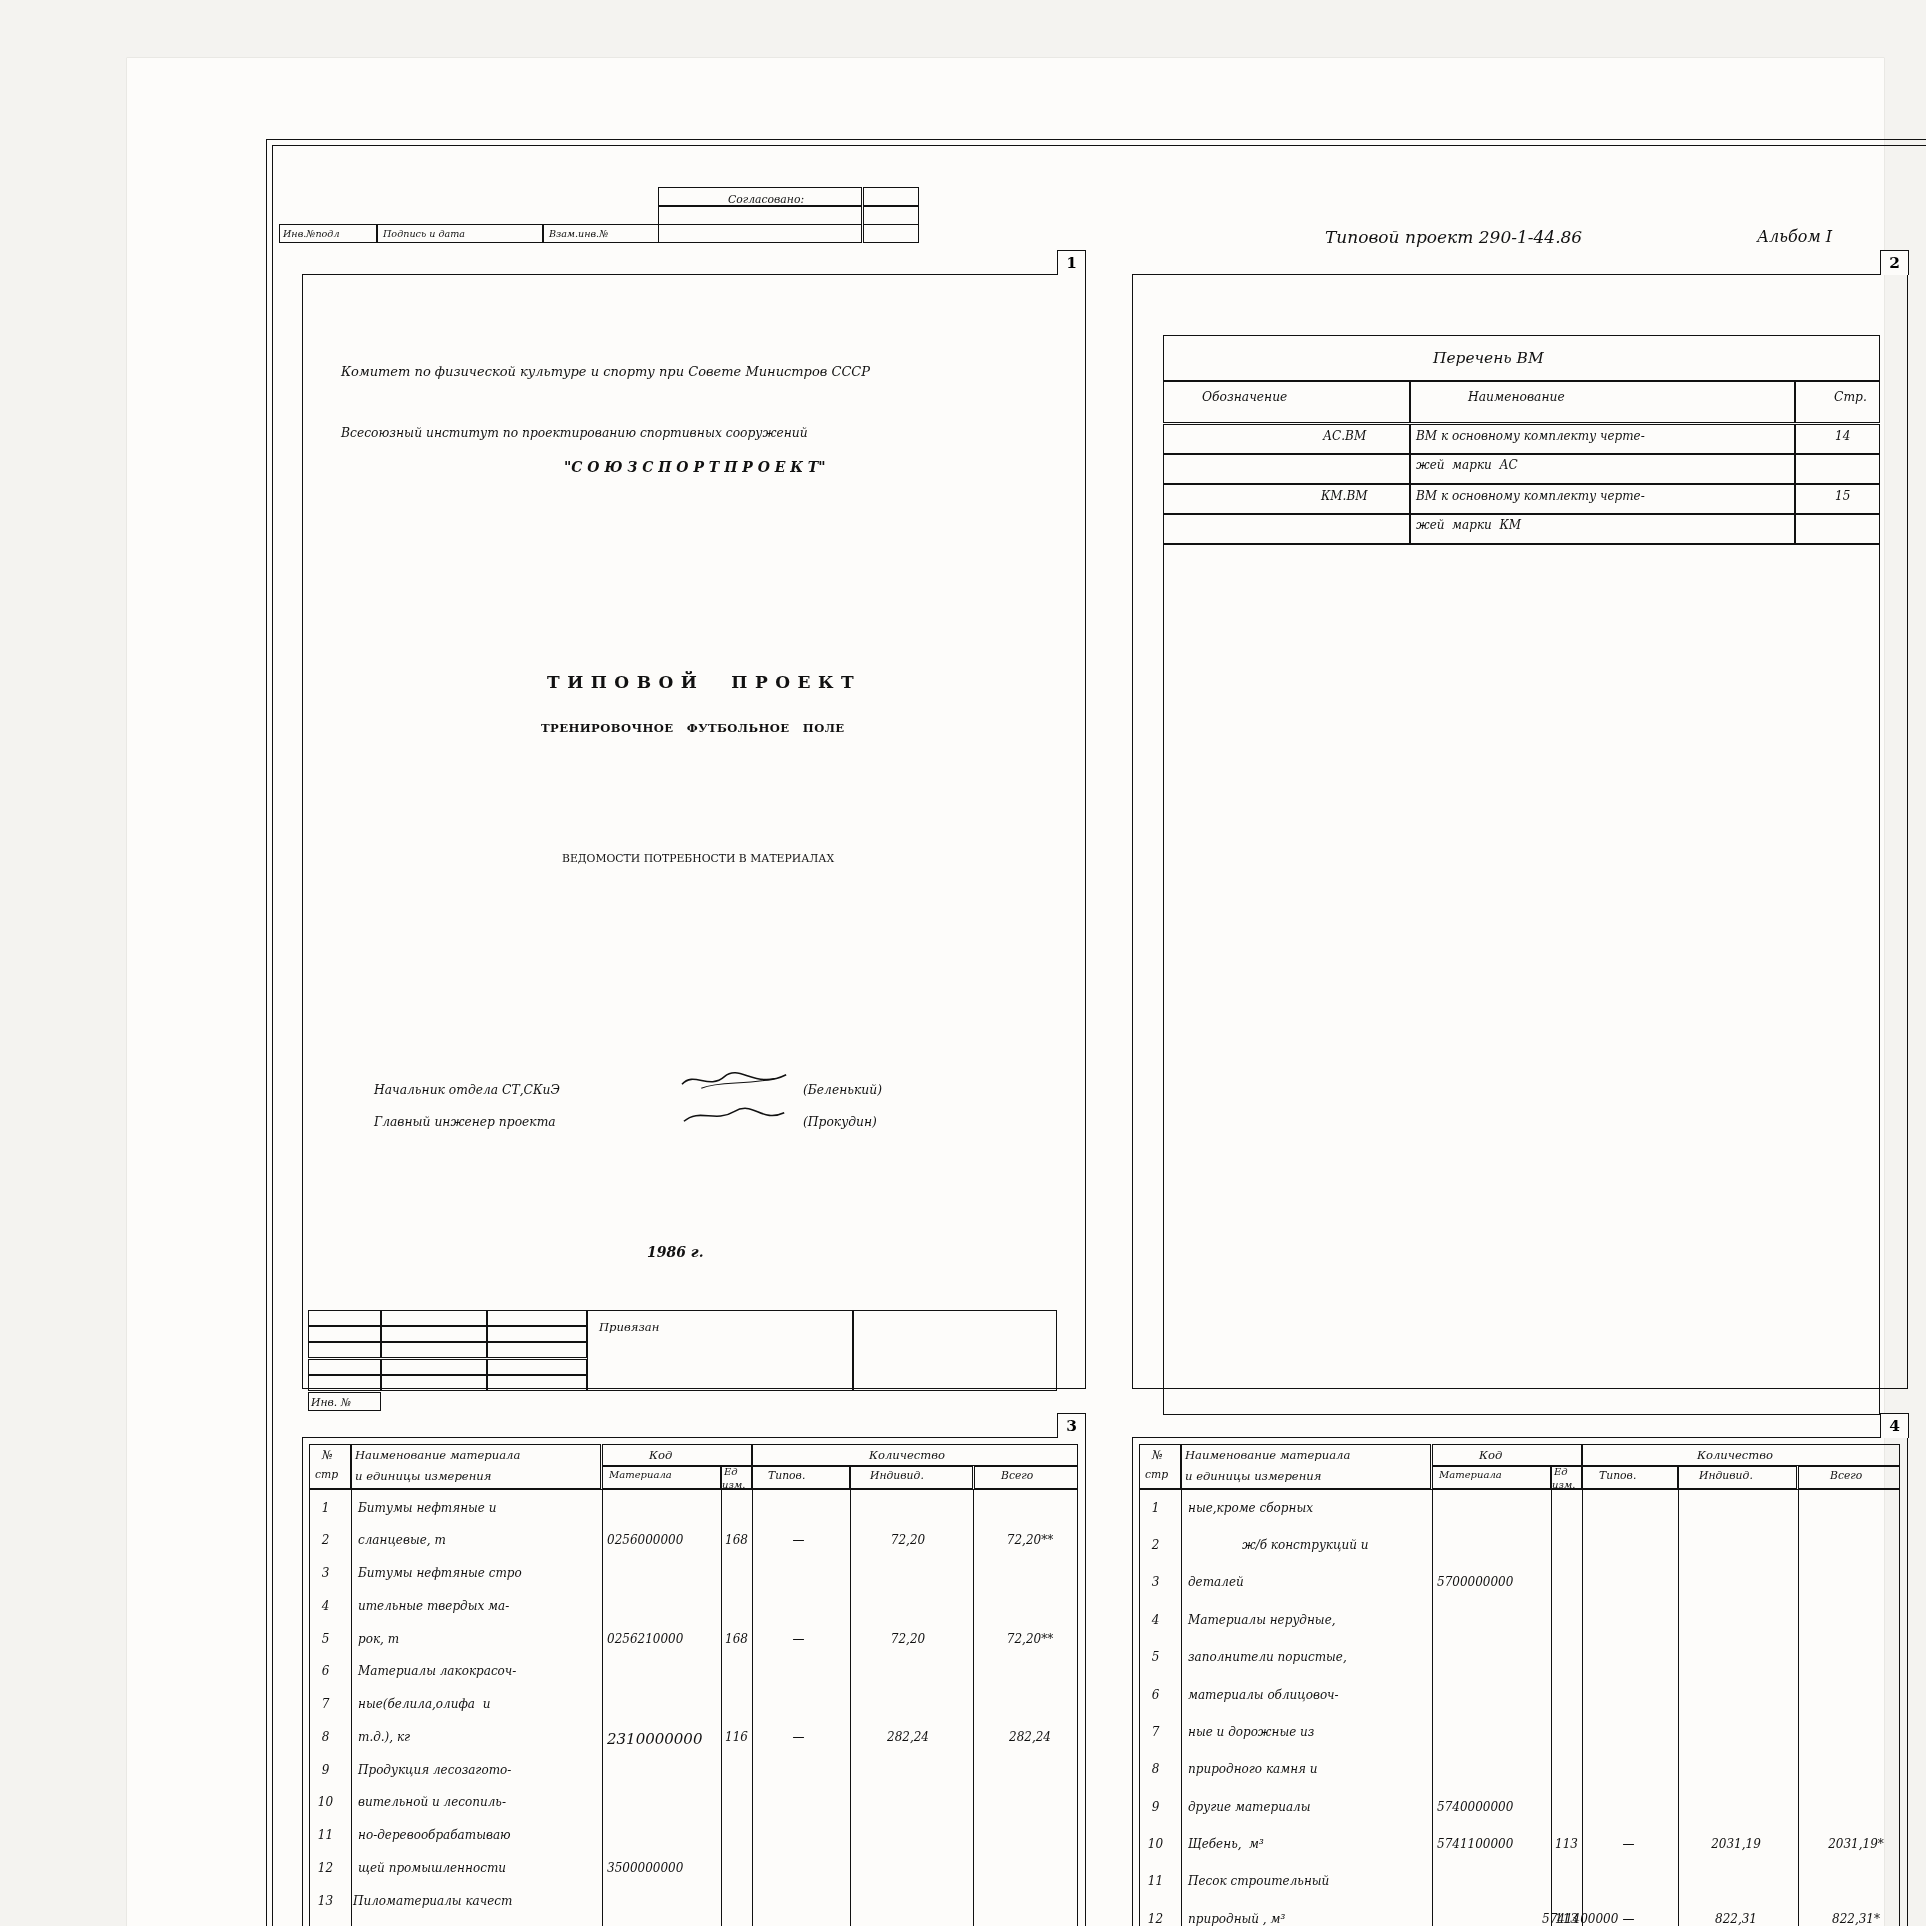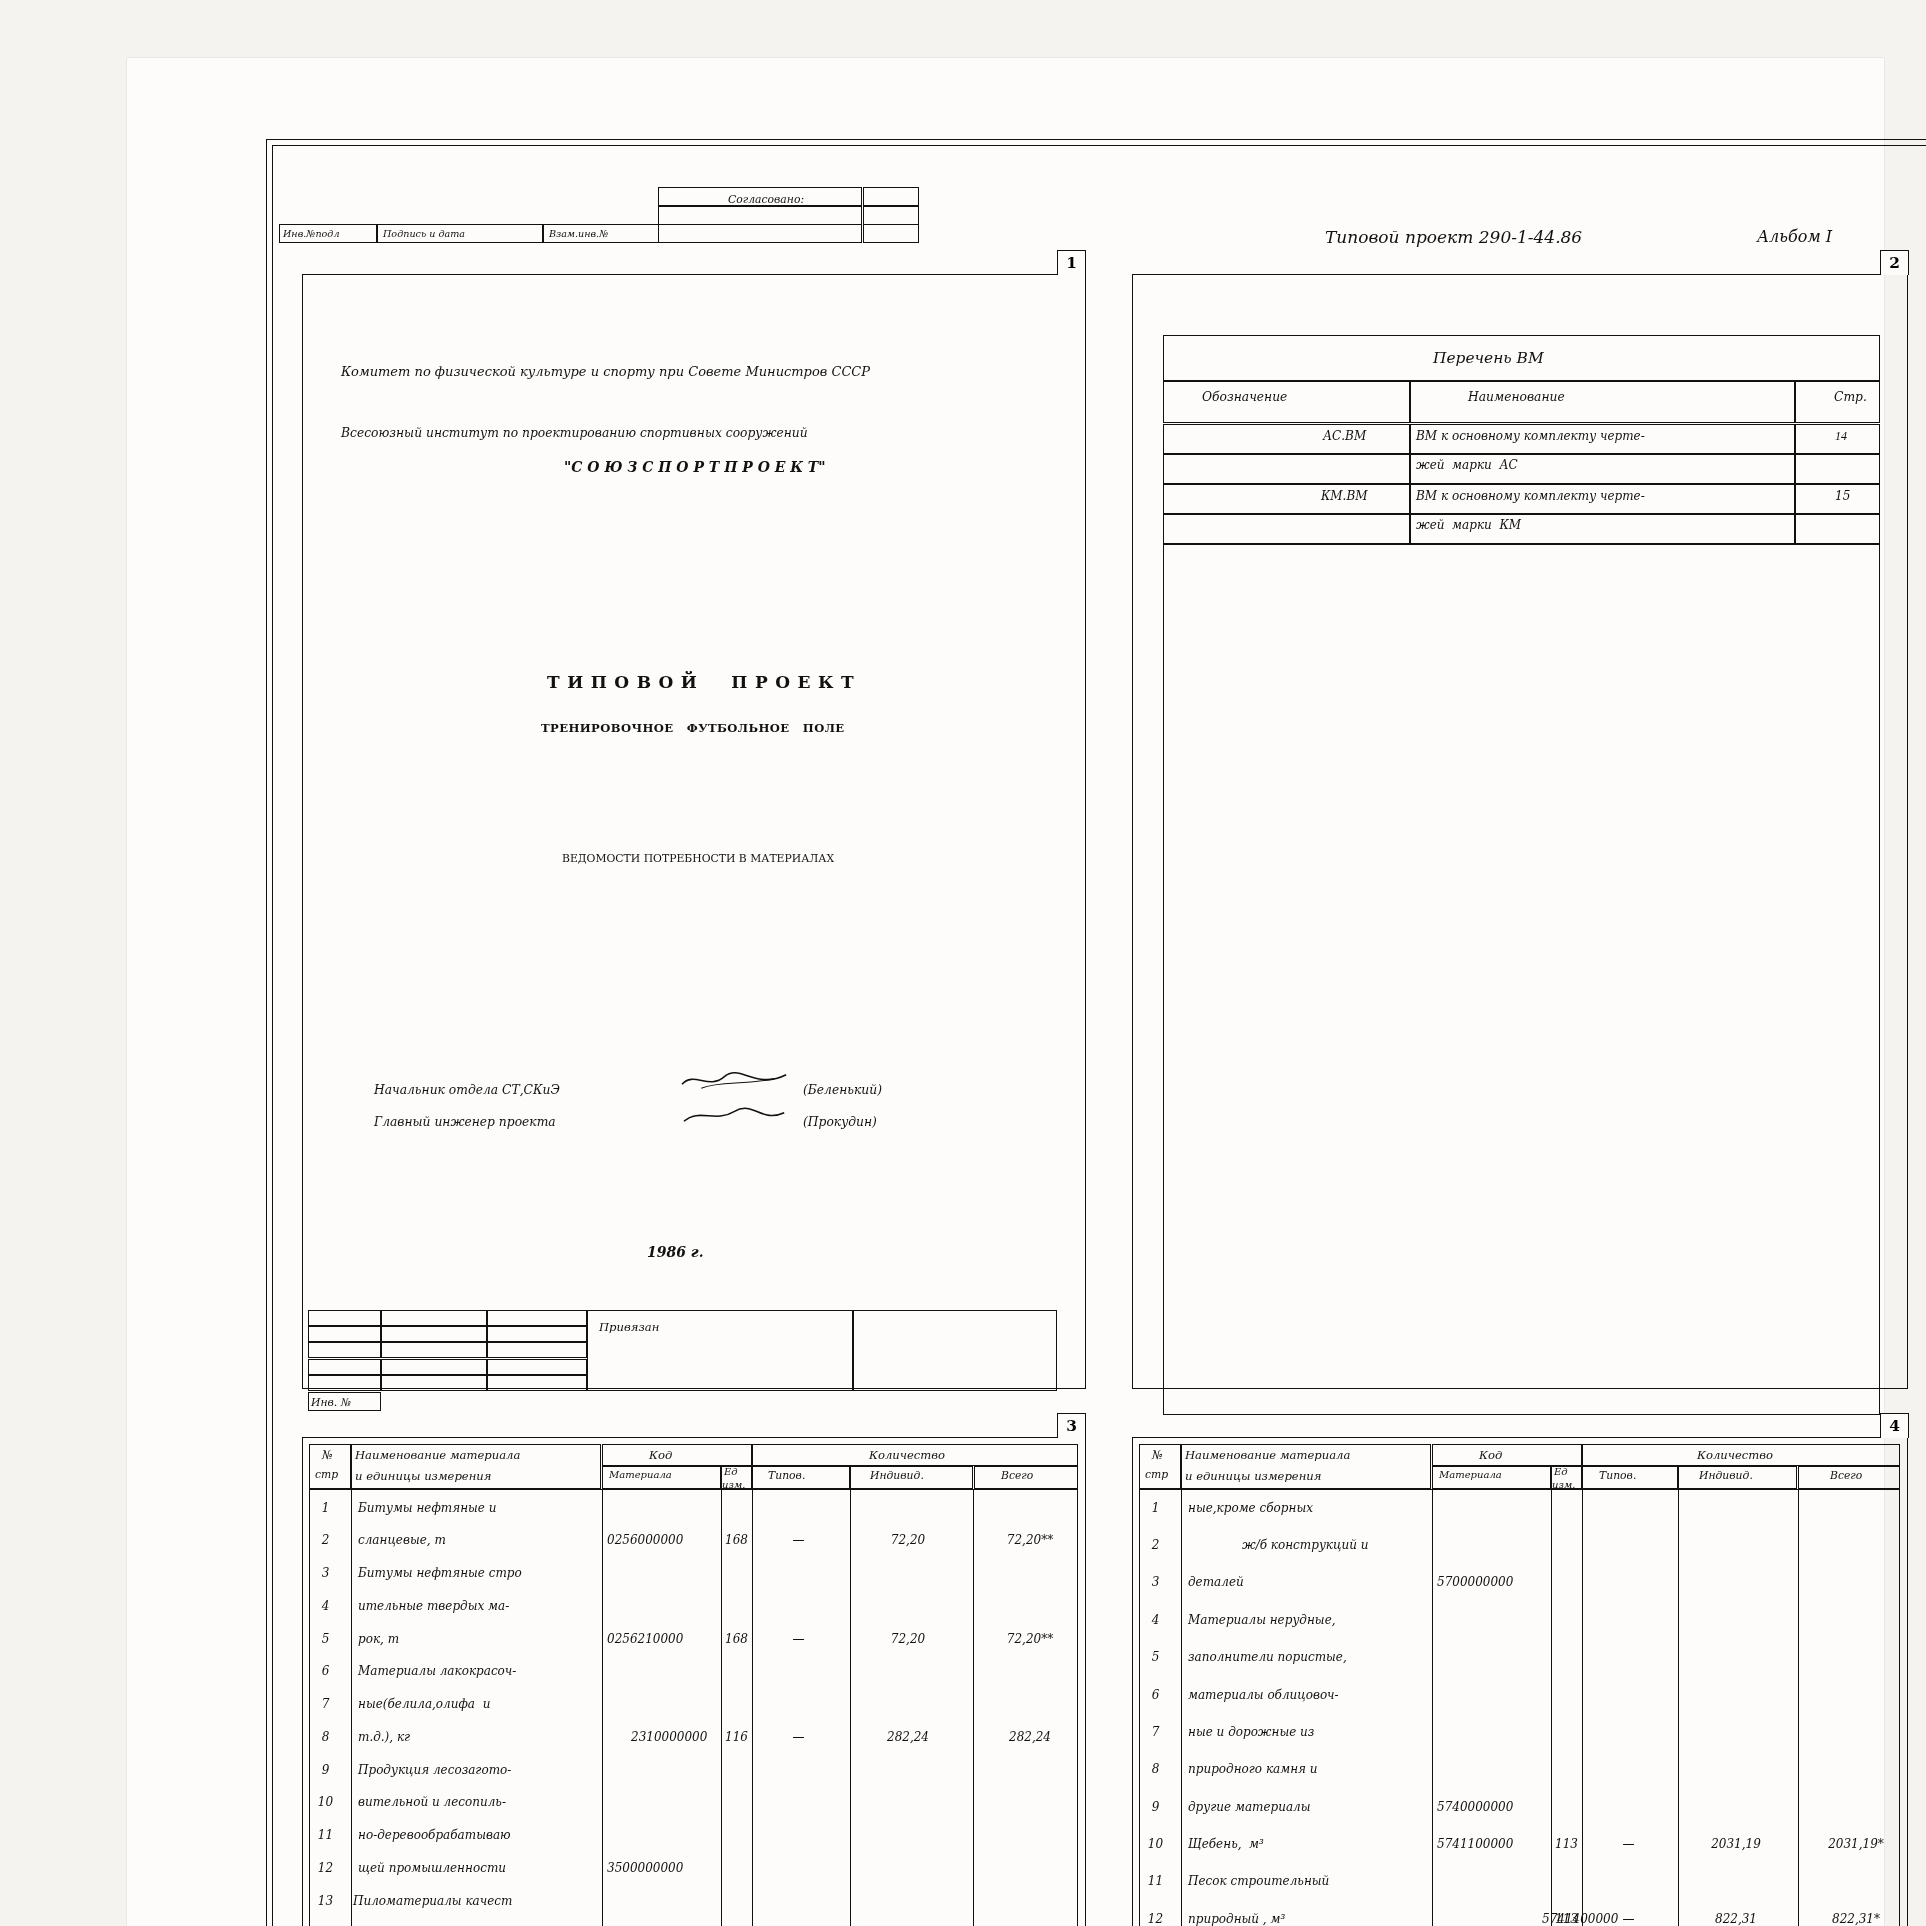--- a/index.html
+++ b/index.html
@@ -159,21 +159,21 @@
 
     <div class="txt ital" style="left:1306px;top:291px;font-size:15.4px;">Перечень ВМ</div>
     <div class="txt ital" style="left:1075px;top:332px;font-size:12.3px;">Обозначение</div>
     <div class="txt ital" style="left:1341px;top:332px;font-size:12.3px;">Наименование</div>
     <div class="txt ital" style="left:1695px;top:332px;font-size:12.3px;margin-left:12px;">Стр.</div>
 
     <div>
       <div class="txt ital" style="left:1196px;top:371px;font-size:12px;">АС.ВМ</div>
       <div class="txt ital" style="left:1289px;top:371px;font-size:12px;">ВМ к основному комплекту черте-</div>
       <div class="txt ital" style="left:1289px;top:400px;font-size:12px;">жей  марки  АС</div>
-      <div class="txt ital" style="left:1708px;top:371px;font-size:12px;font-family:Liberation Serif, serif;">14</div>
+      <div class="txt ital" style="left:1708px;top:371px;font-size:12px;">14</div>
     </div>
     <div>
       <div class="txt ital" style="left:1194px;top:431px;font-size:12px;">КМ.ВМ</div>
       <div class="txt ital" style="left:1289px;top:431px;font-size:12px;">ВМ к основному комплекту черте-</div>
       <div class="txt ital" style="left:1289px;top:460px;font-size:12px;">жей  марки  КМ</div>
       <div class="txt ital" style="left:1708px;top:431px;font-size:12px;">15</div>
     </div>
 
     <div class="sheet" id="sheet3"></div>
     <div class="corner-num" style="left:930px;top:1355px;">3</div>
@@ -230,21 +230,21 @@
         <div class="txt ital" style="left: 598px; top: 1574px; font-size: 12px;">168</div>
         <div class="txt ital" style="left: 629px; top: 1574px; font-size: 12px; width: 85px; text-align: center;">—</div>
         <div class="txt ital" style="left: 727px; top: 1574px; font-size: 12px; width: 108px; text-align: center;">72,20</div>
         <div class="txt ital" style="left: 849px; top: 1574px; font-size: 12px; width: 108px; text-align: center;">72,20**</div>
         <div class="txt ital" style="left: 187px; top: 1606px; font-size: 12px; width: 23px; text-align: center;">6</div>
         <div class="txt ital" style="left: 231px; top: 1606px; font-size: 12px;">Материалы лакокрасоч-</div>
         <div class="txt ital" style="left: 187px; top: 1639px; font-size: 12px; width: 23px; text-align: center;">7</div>
         <div class="txt ital" style="left: 231px; top: 1639px; font-size: 12px;">ные(белила,олифа  и</div>
         <div class="txt ital" style="left: 187px; top: 1672px; font-size: 12px; width: 23px; text-align: center;">8</div>
         <div class="txt ital" style="left: 231px; top: 1672px; font-size: 12px;">т.д.), кг</div>
-        <div class="txt ital" style="left: 480px; top: 1672px; font-size: 12px; margin-left: 24px;">2310000000</div>
+        <div class="txt ital" style="left: 480px; top: 1672px; font-size: 15px;">2310000000</div>
         <div class="txt ital" style="left: 598px; top: 1672px; font-size: 12px;">116</div>
         <div class="txt ital" style="left: 629px; top: 1672px; font-size: 12px; width: 85px; text-align: center;">—</div>
         <div class="txt ital" style="left: 727px; top: 1672px; font-size: 12px; width: 108px; text-align: center;">282,24</div>
         <div class="txt ital" style="left: 849px; top: 1672px; font-size: 12px; width: 108px; text-align: center;">282,24</div>
         <div class="txt ital" style="left: 187px; top: 1705px; font-size: 12px; width: 23px; text-align: center;">9</div>
         <div class="txt ital" style="left: 231px; top: 1705px; font-size: 12px;">Продукция лесозагото-</div>
         <div class="txt ital" style="left: 187px; top: 1737px; font-size: 12px; width: 23px; text-align: center;">10</div>
         <div class="txt ital" style="left: 231px; top: 1737px; font-size: 12px;">вительной и лесопиль-</div>
         <div class="txt ital" style="left: 187px; top: 1770px; font-size: 12px; width: 23px; text-align: center;">11</div>
         <div class="txt ital" style="left: 231px; top: 1770px; font-size: 12px;">но-деревообрабатываю</div>

